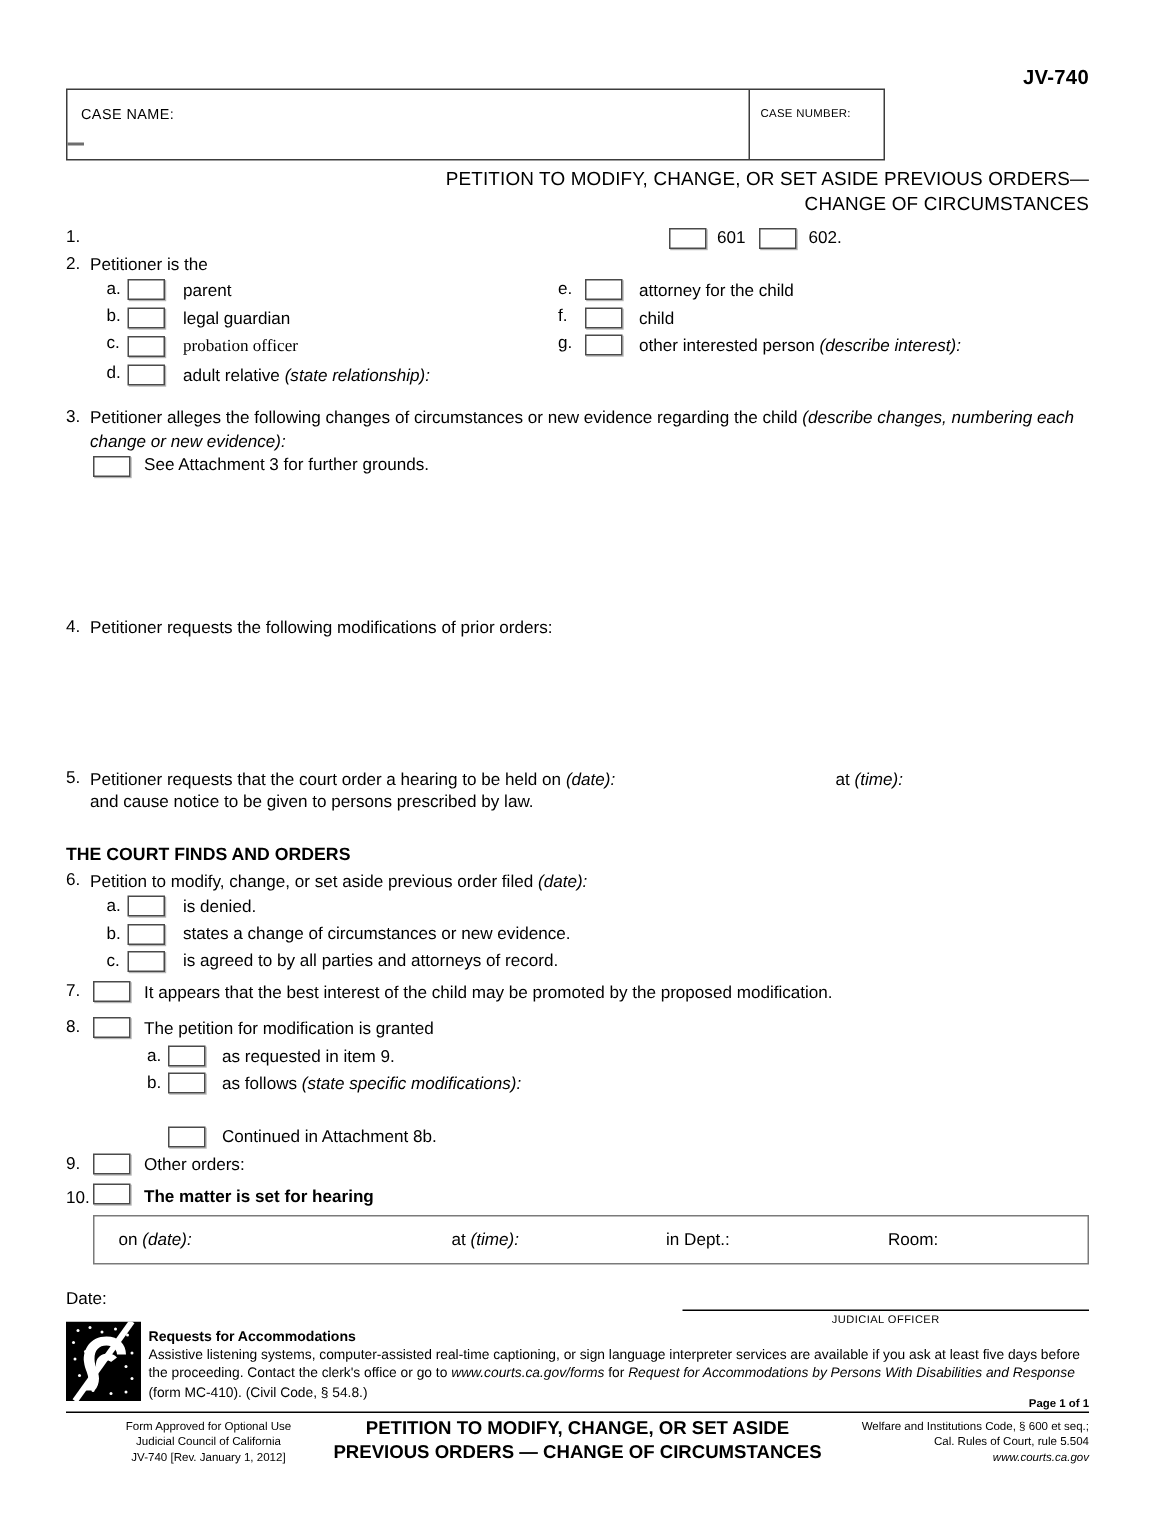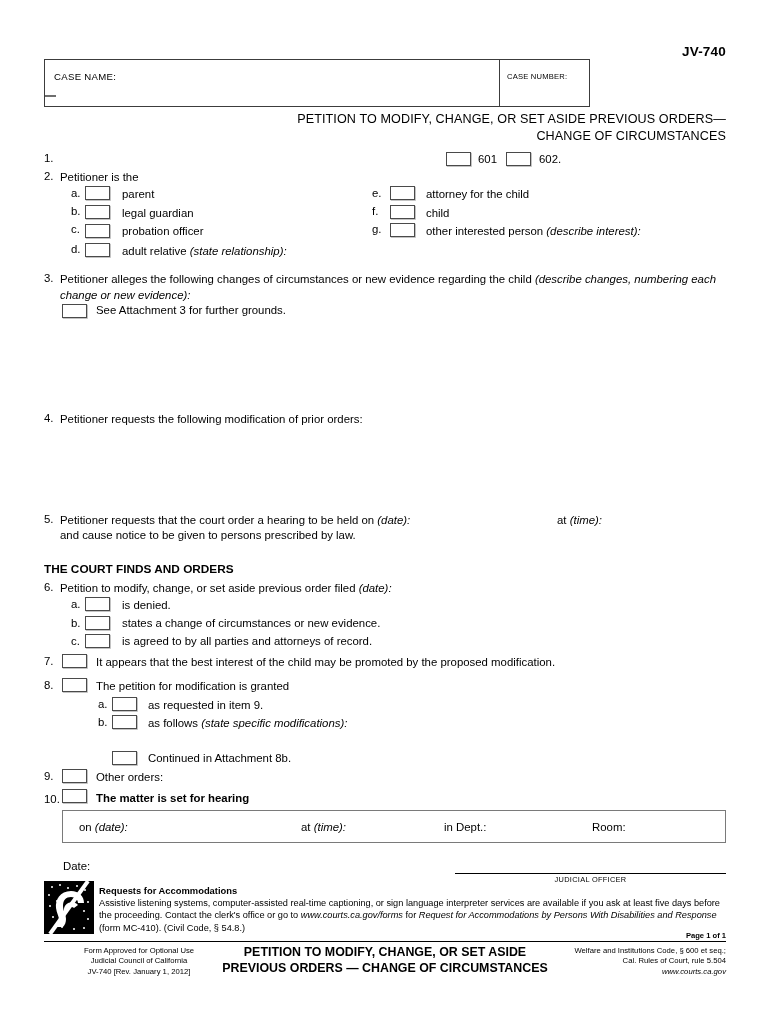--- a/index.html
+++ b/index.html
@@ -226,21 +226,21 @@
   <div class="num" style="left:71px; top:187px;">a.</div>
   <div class="cb" style="left:85px; top:186px;"></div>
   <div class="t" style="left:122px; top:187px;">parent</div>
 
   <div class="num" style="left:71px; top:205px;">b.</div>
   <div class="cb" style="left:85px; top:205px;"></div>
   <div class="t" style="left:122px; top:206px;">legal guardian</div>
 
   <div class="num" style="left:71px; top:223px;">c.</div>
   <div class="cb" style="left:85px; top:224px;"></div>
-  <div class="t" style="left:122px; top:224px;">probation officer</div>
+  <div class="t" style="left:122px; top:224px;font-family:Liberation Serif, serif;">probation officer</div>
 
   <div class="num" style="left:71px; top:243px;">d.</div>
   <div class="cb" style="left:85px; top:243px;"></div>
   <div class="t" style="left:122px; top:244px;"><span>adult relative</span> <span class="it">(state relationship):</span></div>
 
   <div class="num" style="left:372px; top:187px;">e.</div>
   <div class="cb" style="left:390px; top:186px;"></div>
   <div class="t" style="left:426px; top:187px;">attorney for the child</div>
 
   <div class="num" style="left:372px; top:205px;">f.</div>
@@ -250,21 +250,21 @@
   <div class="num" style="left:372px; top:223px;">g.</div>
   <div class="cb" style="left:390px; top:223px;"></div>
   <div class="t" style="left:426px; top:224px;"><span>other interested person</span> <span class="it">(describe interest):</span></div>
 
   <div class="num" style="left:44px; top:272px;">3.</div>
   <div class="tw" style="left:60px; top:272px; width:662px;"><span>Petitioner alleges the following changes of circumstances or new evidence regarding the child</span> <span class="it">(describe changes, numbering each change or new evidence):</span></div>
   <div class="cb" style="left:62px; top:304px;"></div>
   <div class="t" style="left:96px; top:303px;">See Attachment 3 for further grounds.</div>
 
   <div class="num" style="left:44px; top:412px;">4.</div>
-  <div class="t" style="left:60px; top:412px;">Petitioner requests the following modification of prior orders:</div>
+  <div class="t" style="left:60px; top:412px;">Petitioner requests the following modifications of prior orders:</div>
 
   <div class="num" style="left:44px; top:513px;">5.</div>
   <div class="t" style="left:60px; top:513px;"><span>Petitioner requests that the court order a hearing to be held on</span> <span class="it">(date):</span></div>
   <div class="t" style="left:557px; top:513px;"><span>at</span> <span class="it">(time):</span></div>
   <div class="t" style="left:60px; top:528px;">and cause notice to be given to persons prescribed by law.</div>
 
   <div class="t bd" style="left:44px; top:562px; font-size:11.8px;">THE COURT FINDS AND ORDERS</div>
 
   <div class="num" style="left:44px; top:581px;">6.</div>
   <div class="t" style="left:60px; top:581px;"><span>Petition to modify, change, or set aside previous order filed</span> <span class="it">(date):</span></div>
@@ -307,21 +307,21 @@
   <div class="num" style="left:44px; top:793px;">10.</div>
   <div class="cb" style="left:62px; top:789px;"></div>
   <div class="t bd" style="left:96px; top:791px;">The matter is set for hearing</div>
 
   <div class="hearingbox"></div>
   <div class="t" style="left:79px; top:820px;"><span>on</span> <span class="it">(date):</span></div>
   <div class="t" style="left:301px; top:820px;"><span>at</span> <span class="it">(time):</span></div>
   <div class="t" style="left:444px; top:820px;">in Dept.:</div>
   <div class="t" style="left:592px; top:820px;">Room:</div>
 
-  <div class="t" style="left:44px; top:859px;margin-left:19px;">Date:</div>
+  <div class="t" style="left:44px; top:859px;">Date:</div>
   <div class="sigline"></div>
   <div class="siglabel">JUDICIAL OFFICER</div>
 
   <div class="accom-icon">
     <svg width="50" height="53" viewBox="0 0 50 53">
       <rect x="0" y="0" width="50" height="53" fill="#000000"></rect>
       <g fill="#ffffff">
         <circle cx="8" cy="6" r="1"></circle>
           <circle cx="16" cy="4" r="1"></circle>
           <circle cx="24" cy="7" r="1"></circle>

